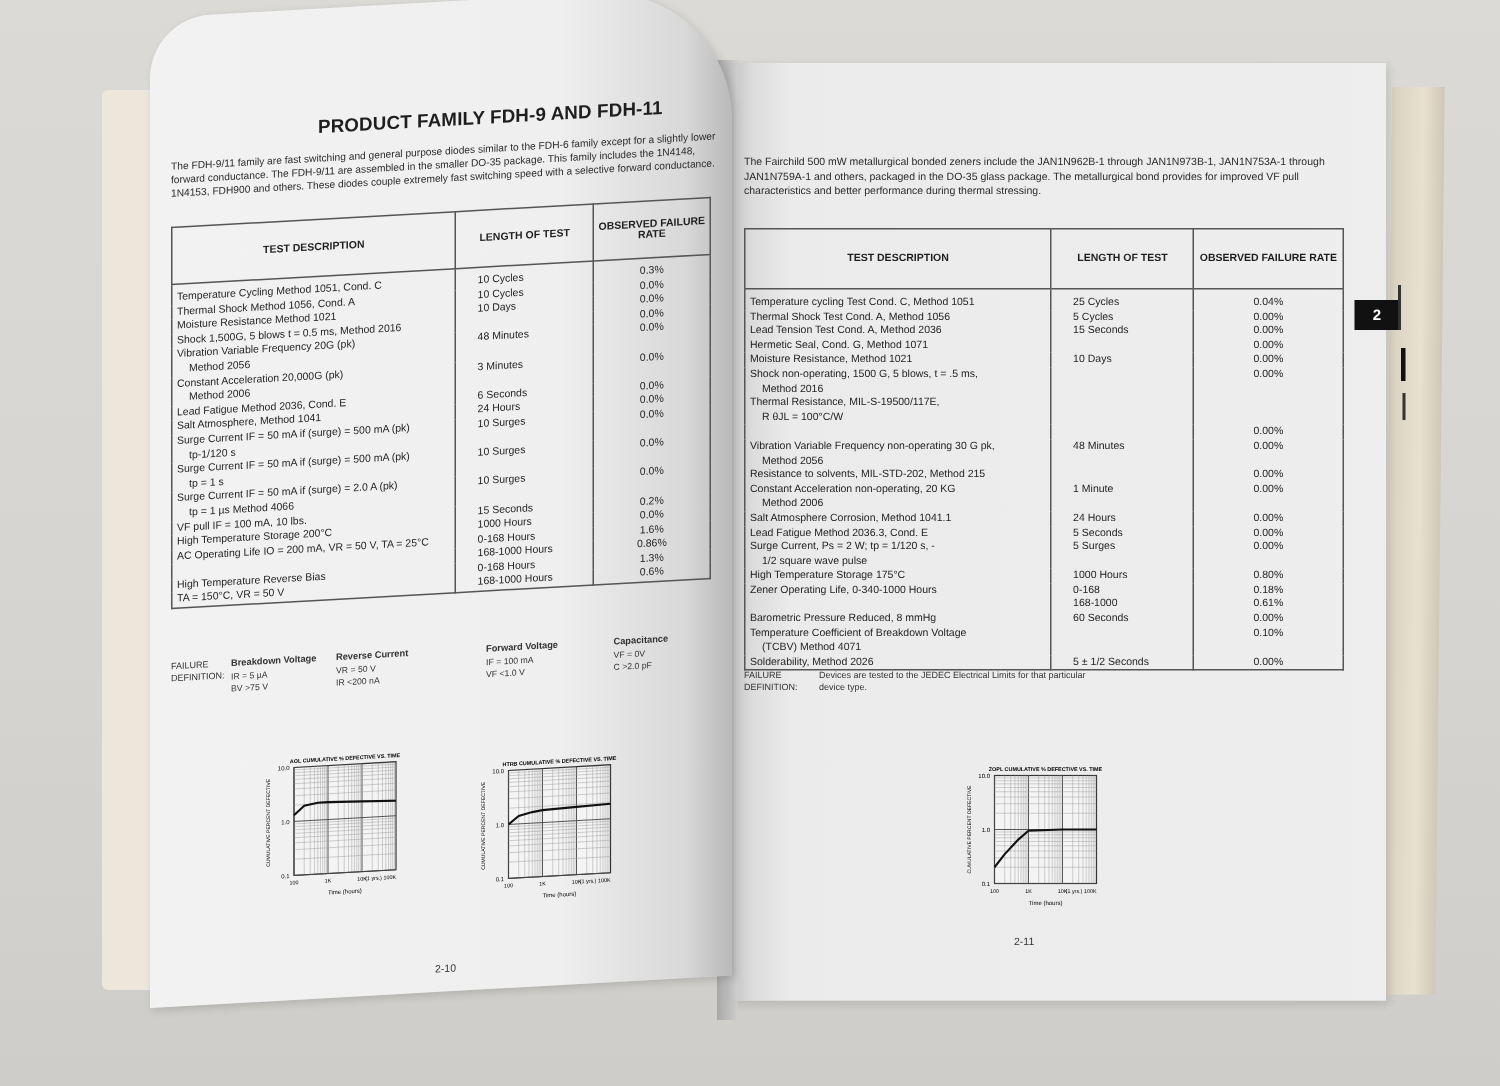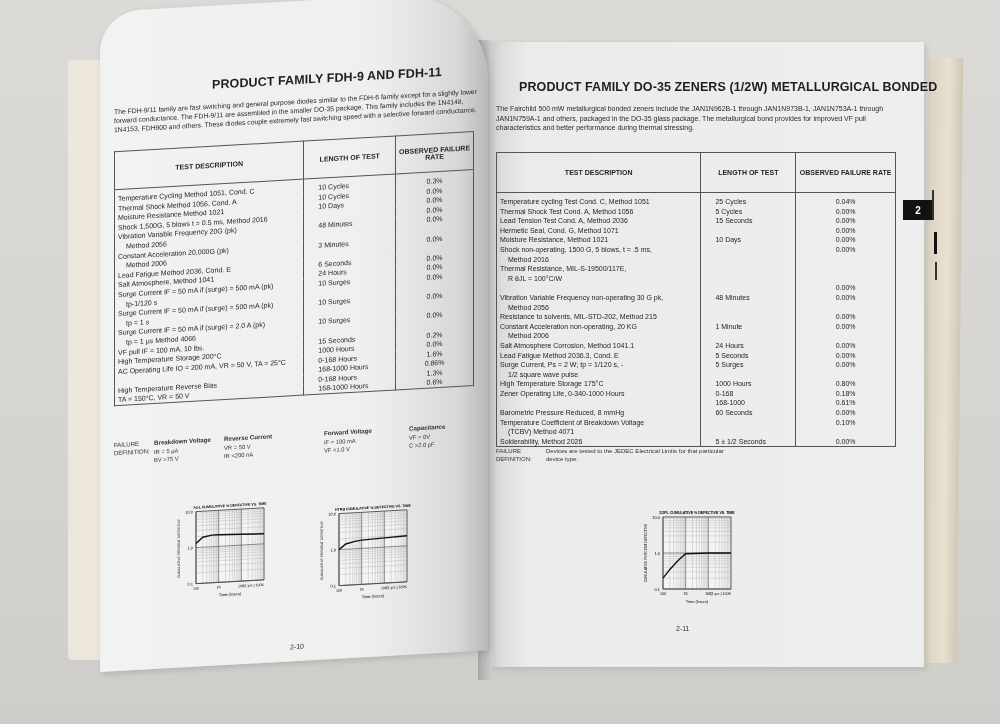--- a/index.html
+++ b/index.html
@@ -73,21 +73,20 @@
   .spine-mark { position: absolute; width: 2px; background: #333; }
 </style>
 </head>
 <body>
 
 <div class="bg-shade"></div>
 <div class="cover-left"></div>
 <div class="cover-right"></div>
 
 <div class="page-right">
-  <div class="title" style="left:35px; top:38px; font-size:12.5px;">PRODUCT FAMILY DO-35 ZENERS (1/2W) METALLURGICAL BONDED</div>
   <div class="intro" style="left:12px; top:62px; width:405px; font-size:7px; line-height:9.5px;">The Fairchild 500 mW metallurgical bonded zeners include the JAN1N962B-1 through JAN1N973B-1, JAN1N753A-1 through JAN1N759A-1 and others, packaged in the DO-35 glass package. The metallurgical bond provides for improved VF pull characteristics and better performance during thermal stressing.</div>
 
   <table class="tests" style="left:12px; top:110px; width:400px;">
     <thead>
       <tr>
         <th style="width:205px; height:40px;">TEST DESCRIPTION</th>
         <th style="width:95px;">LENGTH OF TEST</th>
         <th style="width:100px;">OBSERVED FAILURE RATE</th>
       </tr>
     </thead>

